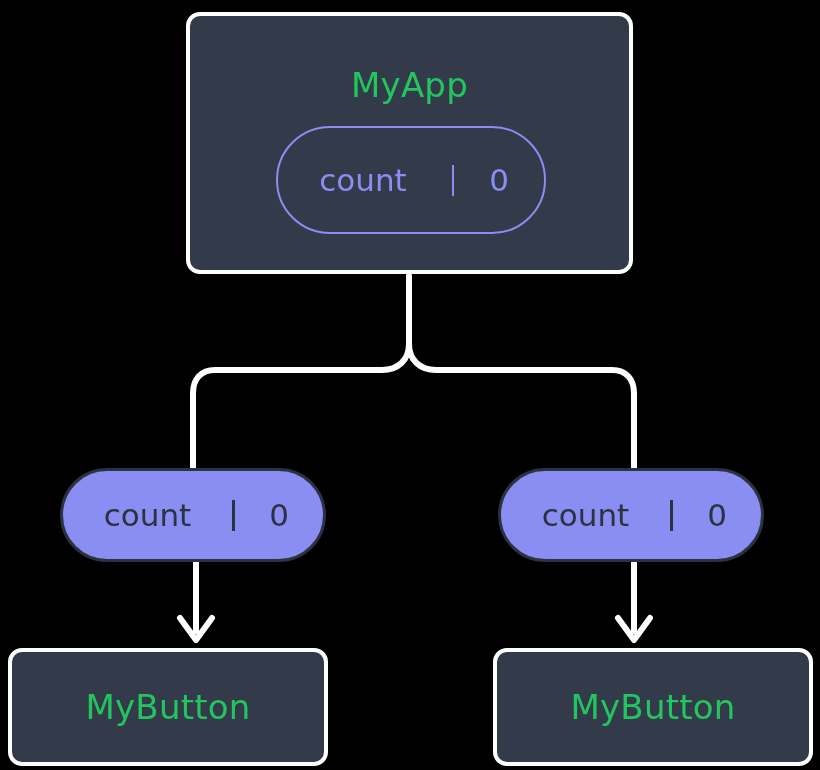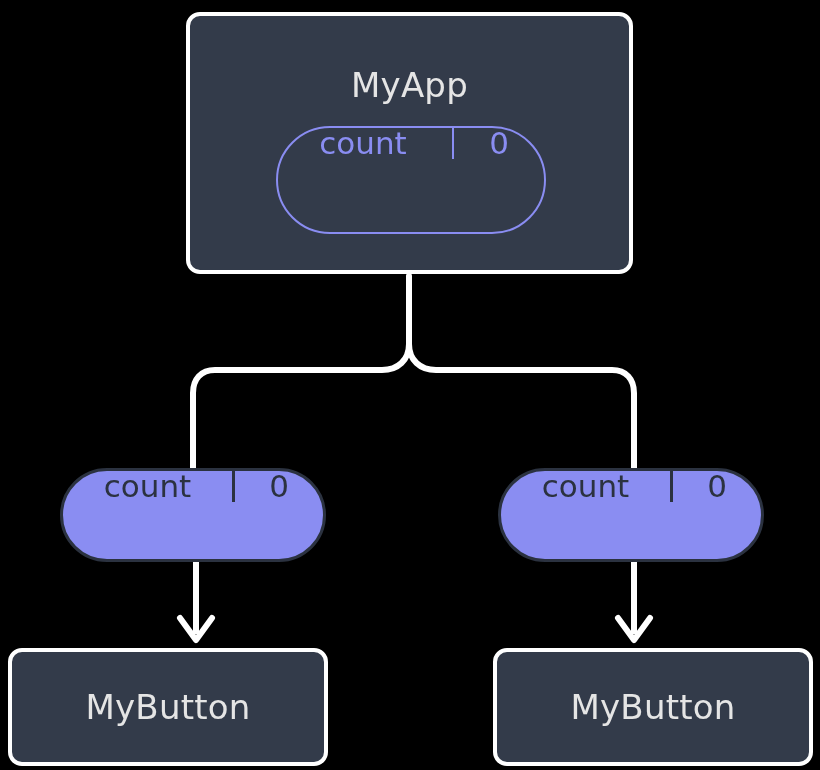--- a/index.html
+++ b/index.html
@@ -33,21 +33,21 @@
     box-sizing: border-box;
     background: #333b4a;
     border: 4px solid #ffffff;
     border-radius: 14px;
     display: flex;
     flex-direction: column;
     align-items: center;
     z-index: 3;
   }
   .component-title {
-    color: #e5e5e5;
+    color: #22c55e;
     font-size: 34px;
     line-height: 1;
     letter-spacing: 0.2px;
     white-space: nowrap;
   }
 
   #box-myapp {
     left: 186px;
     top: 12px;
     width: 447px;
@@ -68,21 +68,21 @@
     width: 320px;
     height: 118px;
     justify-content: center;
   }
 
   
   .state-pill {
     position: absolute;
     box-sizing: border-box;
     display: flex;
-    align-items: flex-start;
+    align-items: center;
     border-radius: 999px;
     overflow: hidden;
     z-index: 4;
   }
   .pill-name, .pill-value {
     display: flex;
     align-items: center;
     justify-content: center;
     font-size: 31px;
     line-height: 1;

